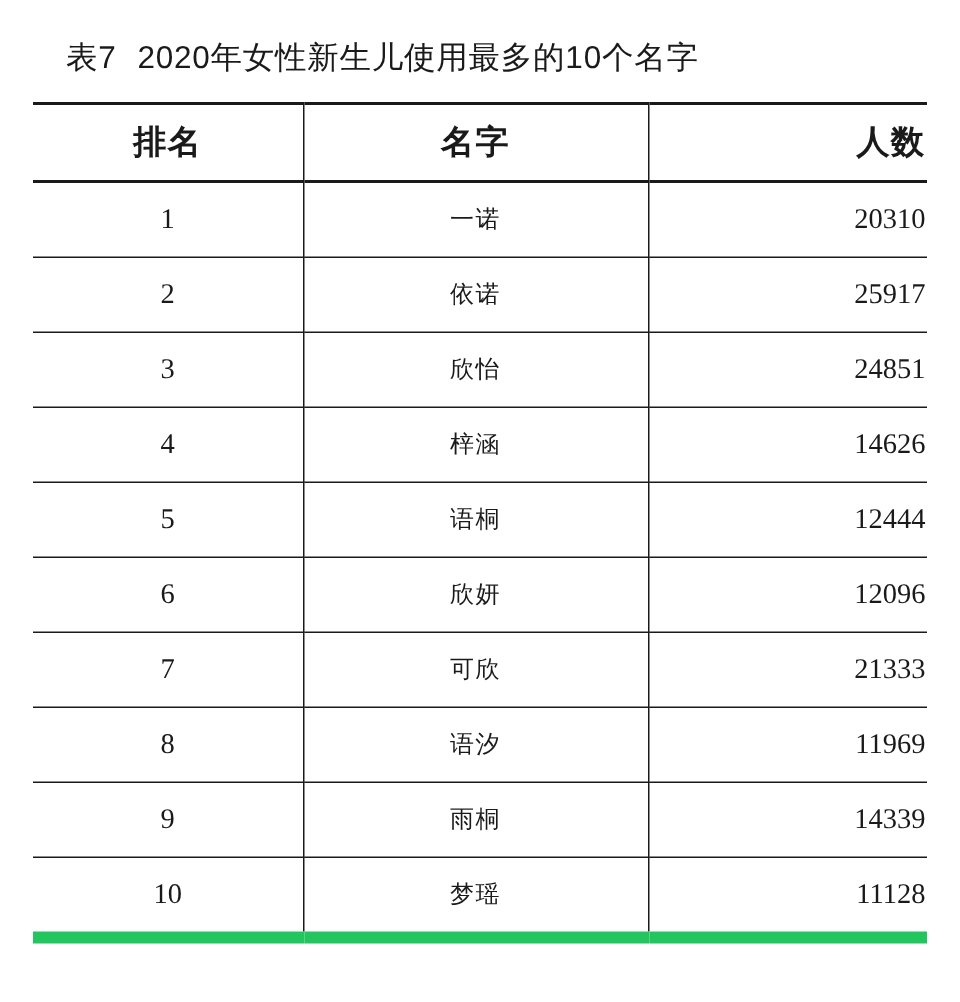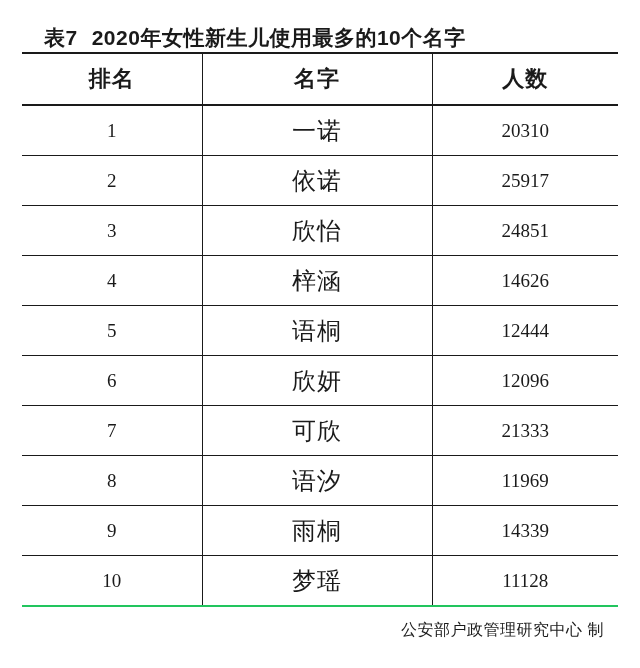--- a/index.html
+++ b/index.html
@@ -16,24 +16,25 @@
   }
   .page {
     width: 640px;
     height: 668px;
     box-sizing: border-box;
     padding: 0 22px;
     position: relative;
   }
   .title {
     font-family: "Liberation Sans", "DejaVu Sans", sans-serif;
-    font-weight: bold;
+    font-weight: normal;
     font-size: 21px;
     letter-spacing: 0.5px;
     padding-top: 24px;
+    padding-bottom: 16px;
     padding-left: 22px;
     white-space: nowrap;
   }
   .title .tnum {
     margin-right: 14px;
   }
   table.data {
     width: 596px;
     border-collapse: collapse;
     table-layout: fixed;
@@ -43,41 +44,42 @@
   table.data col.c2 { width: 186px; }
 
   table.data th, table.data td {
     text-align: center;
     vertical-align: middle;
     border-bottom: 1px solid #1a1a1a;
     border-right: 1px solid #1a1a1a;
   }
   table.data th:last-child, table.data td:last-child {
     border-right: none;
+    text-align: right;
   }
   table.data thead th {
     font-family: "Liberation Sans", "DejaVu Sans", sans-serif;
     font-weight: bold;
     font-size: 22px;
     height: 48px;
     border-top: 2px solid #1a1a1a;
     border-bottom: 2px solid #1a1a1a;
     letter-spacing: 1px;
   }
   table.data tbody td {
     font-size: 19px;
     height: 47px;
     font-family: "Liberation Serif", "DejaVu Serif", serif;
   }
   table.data tbody td.name {
-    font-size: 24px;
+    font-size: 16px;
     letter-spacing: 1px;
   }
   table.data tbody tr:last-child td {
-    border-bottom: 2px solid #22c55e;
+    border-bottom: 8px solid #22c55e;
   }
   .footer {
     font-family: "Liberation Sans", "DejaVu Sans", sans-serif;
     font-size: 16px;
     text-align: right;
     padding-top: 13px;
     padding-right: 14px;
     letter-spacing: 0.5px;
     white-space: nowrap;
   }
@@ -151,15 +153,14 @@
         <td>14339</td>
       </tr>
       <tr>
         <td>10</td>
         <td class="name">梦瑶</td>
         <td>11128</td>
       </tr>
     </tbody>
   </table>
 
-  <div class="footer">公安部户政管理研究中心 制</div>
 
 </div>
 
 </body></html>

